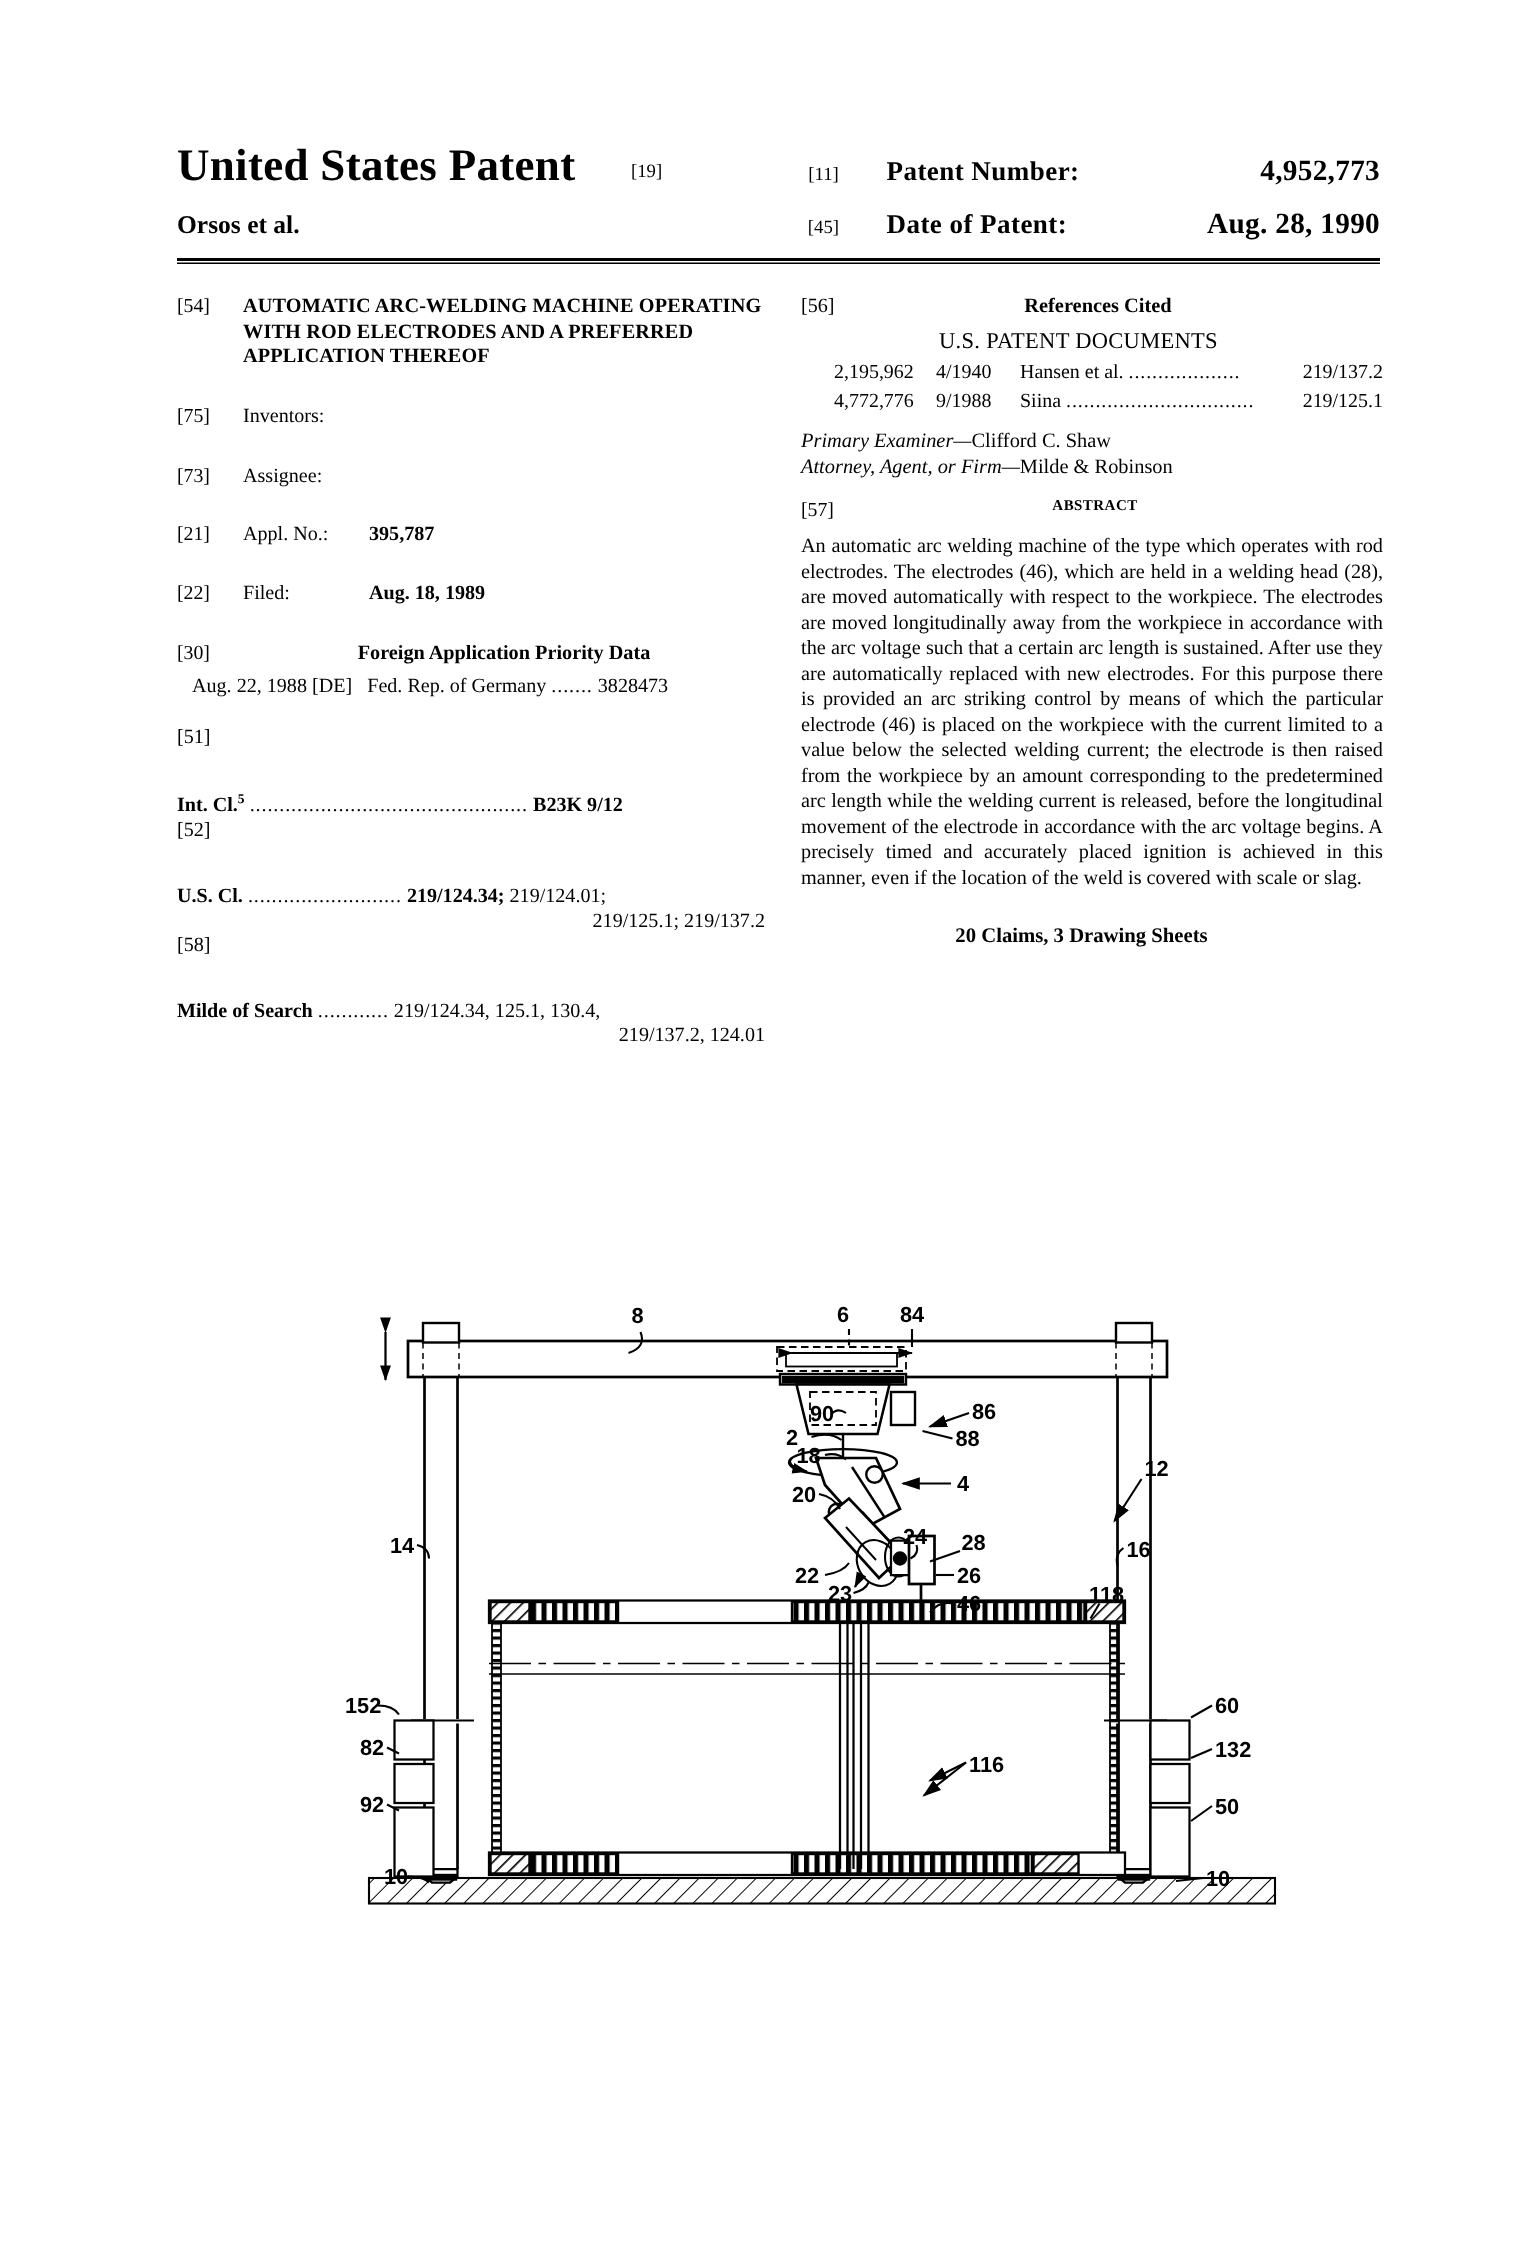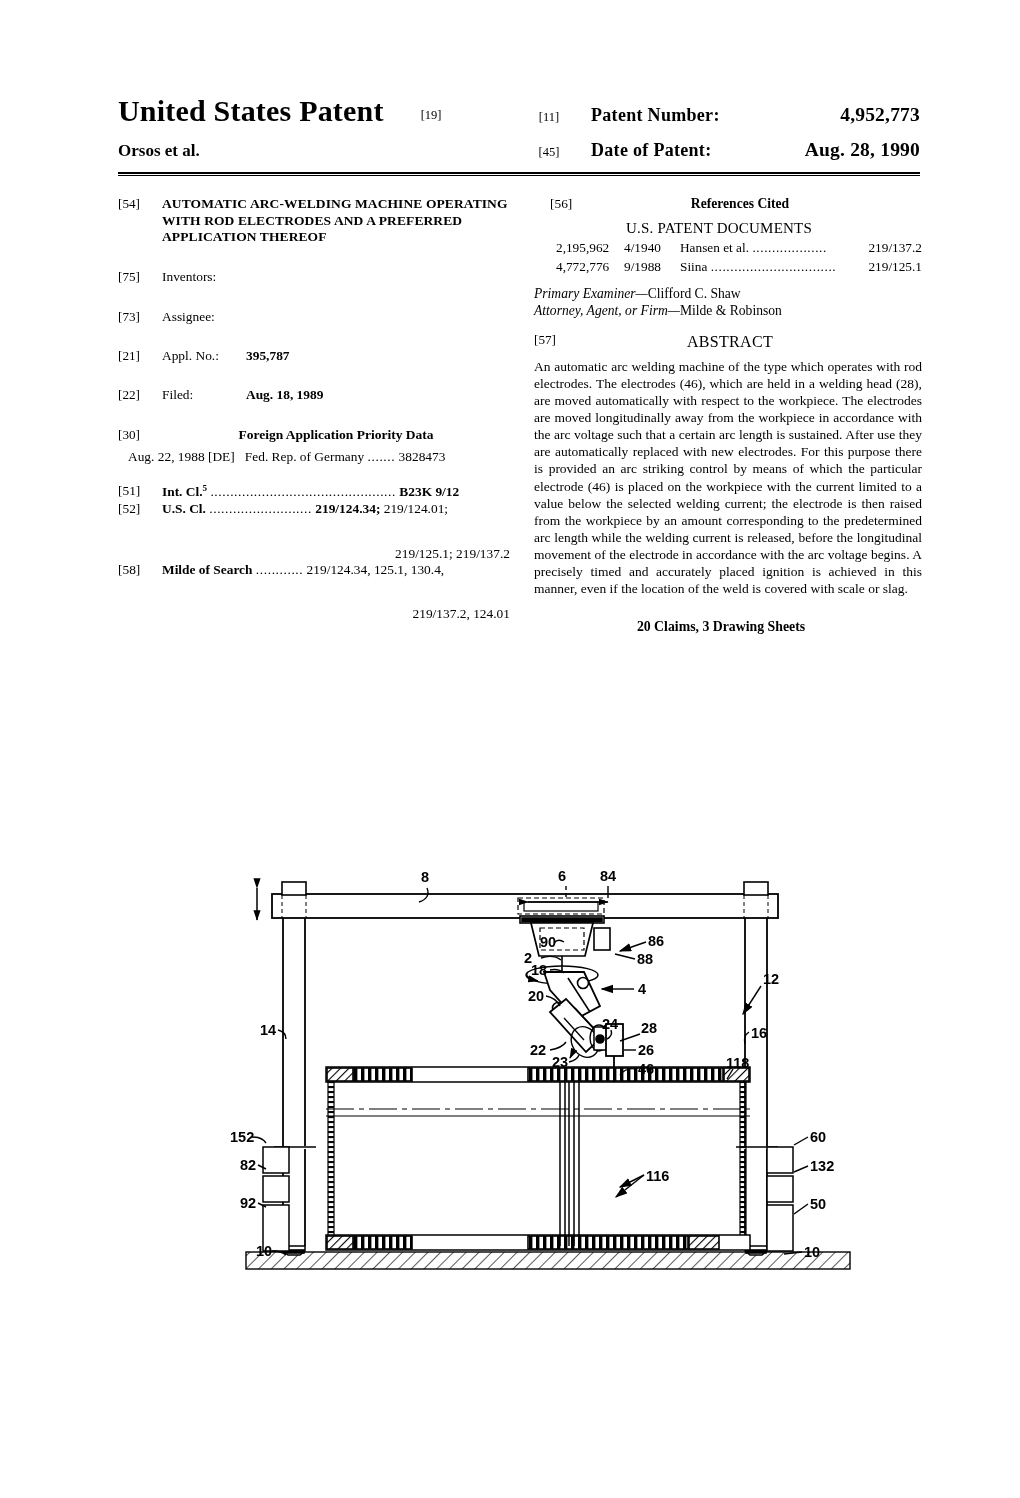--- a/index.html
+++ b/index.html
@@ -145,33 +145,32 @@
   }
   .priority-line {
     margin-top: 6px;
     padding-left: 10px;
     font-size: 13.4px;
     white-space: nowrap;
   }
   .dots { letter-spacing: .6px; }
 
   
-  .cls-row { display: flex; }
+  .cls-row { display: flex; flex-direction: column; }
   .cls-row .tag { flex: 0 0 44px; }
   .cls-row .body { flex: 1 1 auto; }
   .cls-cont {
     text-align: right;
-    margin-top: 28px;
   }
 
   
   .refhead {
     display: flex;
   }
-  .refhead .tag { flex: 0 0 44px; margin-left: 16px; }
+  .refhead .tag { flex: 0 0 44px; }
   .refhead .ctr {
     flex: 1 1 auto;
     text-align: center;
     font-weight: bold;
     font-size: 13.6px;
     padding-right: 36px;
   }
   .subhead {
     text-align: center;
     font-size: 15px;
@@ -197,22 +196,22 @@
   }
 
   .abshead {
     display: flex;
     margin-top: 12px;
   }
   .abshead .tag { flex: 0 0 44px; font-size: 13.2px; }
   .abshead .ctr {
     flex: 1 1 auto;
     text-align: center;
-    font-weight: normal;
-    font-size: 16px;
+    font-weight: bold;
+    font-size: 10px;
     padding-right: 40px;
     letter-spacing: .3px;
   }
   .abstract {
     margin-top: 7px;
     text-align: justify;
     font-size: 13.5px;
     line-height: 1.265;
     text-justify: inter-word;
   }

